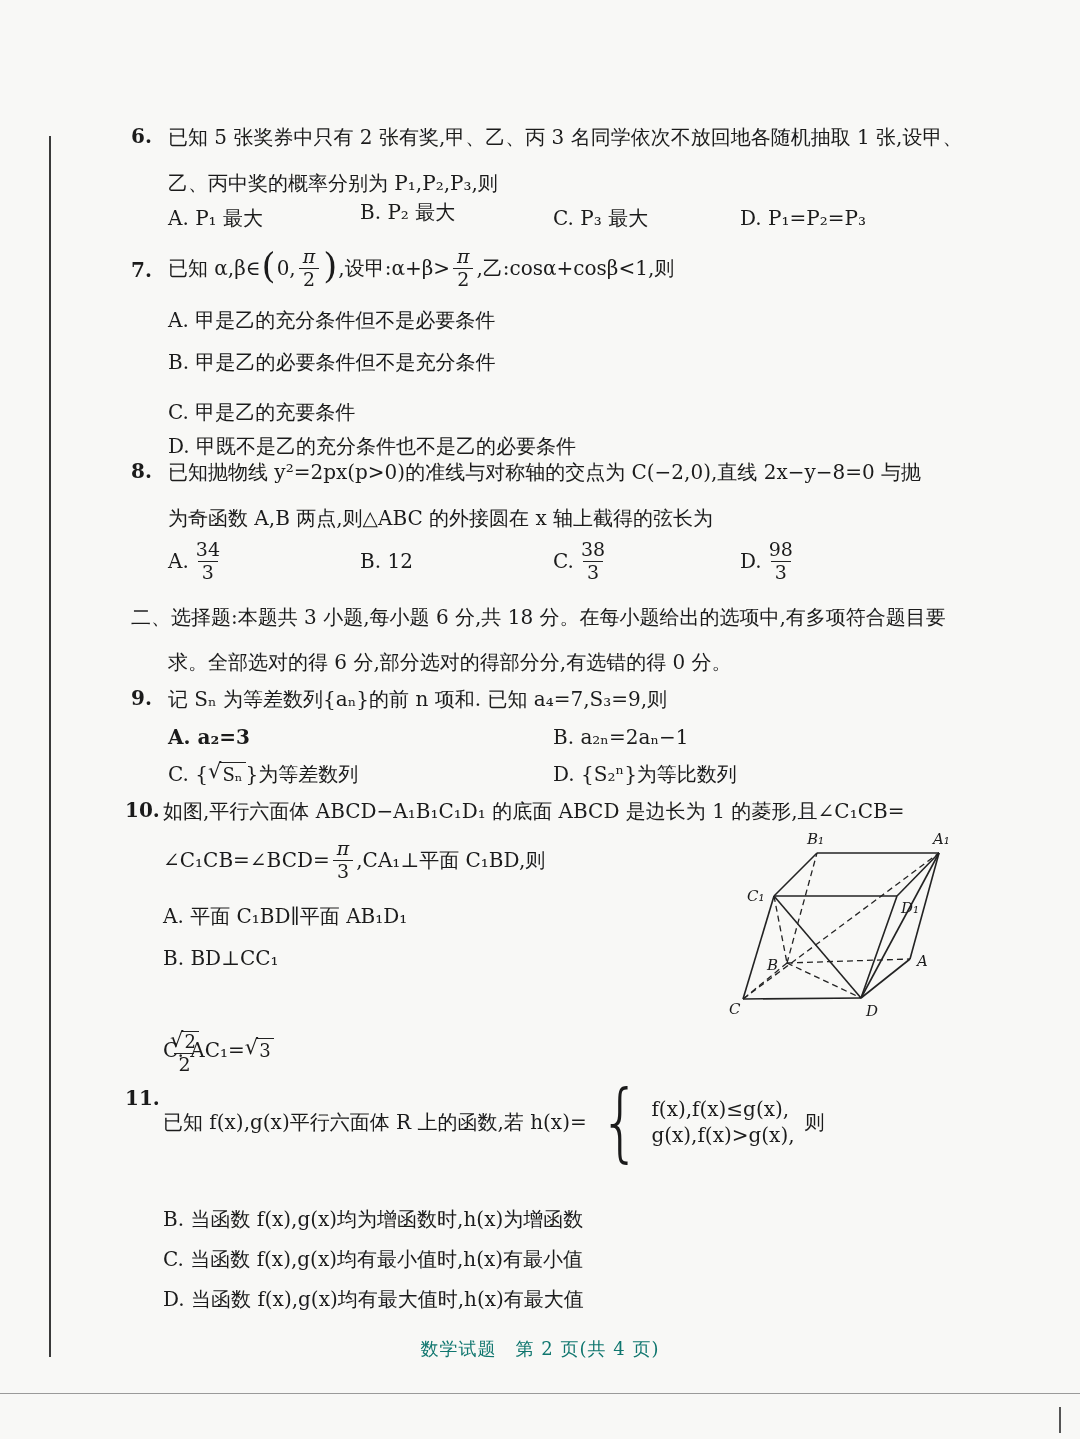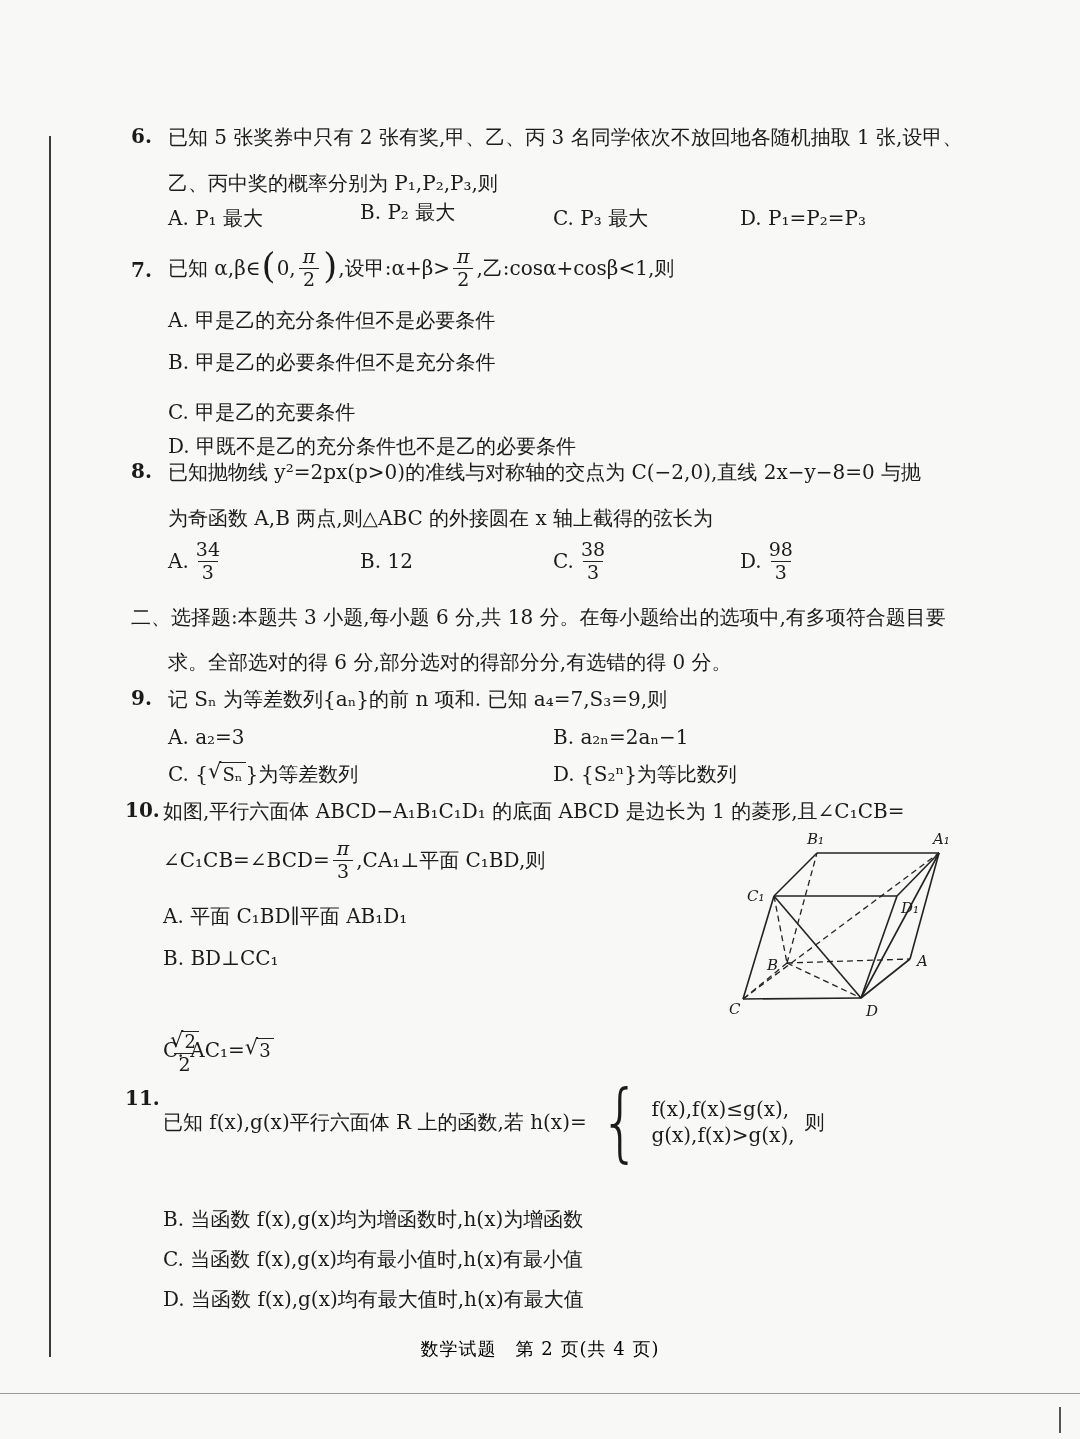--- a/index.html
+++ b/index.html
@@ -22,21 +22,21 @@
   .it{font-style:italic;}
   .bp{font-size:36px;font-weight:300;line-height:1;margin:0 1px;transform:translateY(-2px);}
   .sqrt{display:inline-flex;align-items:flex-start;}
   .sqrt .rad{font-size:21px;line-height:1;margin-right:-2px;transform:translateY(-1px);}
   .sqrt .bod{border-top:1.4px solid #222;padding:0 3px;font-size:18px;}
   .brace{font-size:86px;font-weight:200;line-height:0.9;margin:0 4px 0 6px;
          font-family:"DejaVu Sans","Liberation Sans",sans-serif;transform:scaleX(.75);}
   .cases{display:inline-flex;flex-direction:column;justify-content:space-between;}
   .scanline-v{background:#3a3a3a;width:2px;}
   .scanline-h{background:#9a9a9a;height:1px;}
-  .footer{width:100%;text-align:center;font-size:18px;letter-spacing:1px;color:#000000;}
+  .footer{width:100%;text-align:center;font-size:18px;letter-spacing:1px;color:#0f766e;}
   svg text{font-family:"DejaVu Serif","Liberation Serif",serif;font-style:italic;font-size:15px;fill:#1b1b1b;}
 </style>
 </head>
 <body>
 
 <div class="page">
 
   <div class="abs scanline-v" style="left:49px;top:136px;height:1221px;"></div>
   <div class="abs scanline-h" style="left:0;top:1393px;width:1080px;"></div>
   <div class="abs scanline-v" style="left:1059px;top:1407px;height:26px;background:#555;"></div>
@@ -99,21 +99,21 @@
     </span>
   </div>
 
   <div class="abs t" style="left:131px;top:604px;font-weight:bold;">
     <span style="font-weight:normal;">二、选择题:本题共 3 小题,每小题 6 分,共 18 分。在每小题给出的选项中,有多项符合题目要</span>
   </div>
   <div class="abs t" style="left:168px;top:649px;">求。全部选对的得 6 分,部分选对的得部分分,有选错的得 0 分。</div>
 
   <div class="abs qnum" style="left:131px;top:686px;">9.</div>
   <div class="abs t" style="left:168px;top:686px;">记 Sₙ 为等差数列{aₙ}的前 n 项和. 已知 a₄=7,S₃=9,则</div>
-  <div class="abs t" style="left:168px;top:724px;">A. a₂=3</div>
+  <div class="abs t" style="left:168px;top:724px;font-weight:bold;">A. a₂=3</div>
   <div class="abs t" style="left:553px;top:724px;">B. a₂ₙ=2aₙ−1</div>
   <div class="abs row t" style="left:168px;top:757px;height:34px;">
     <span>C. {</span>
     <span class="sqrt">
       <span class="rad">√</span>
       <span class="bod">Sₙ</span>
     </span>
     <span>}为等差数列</span>
   </div>
   <div class="abs t" style="left:553px;top:761px;">D. {S₂ⁿ}为等比数列</div>

